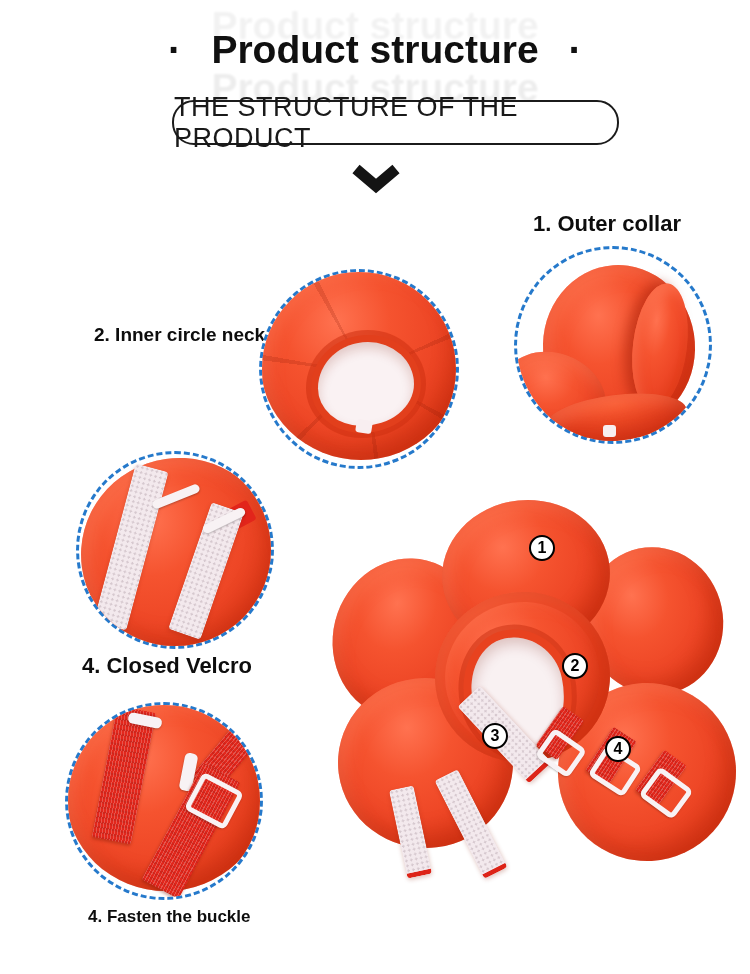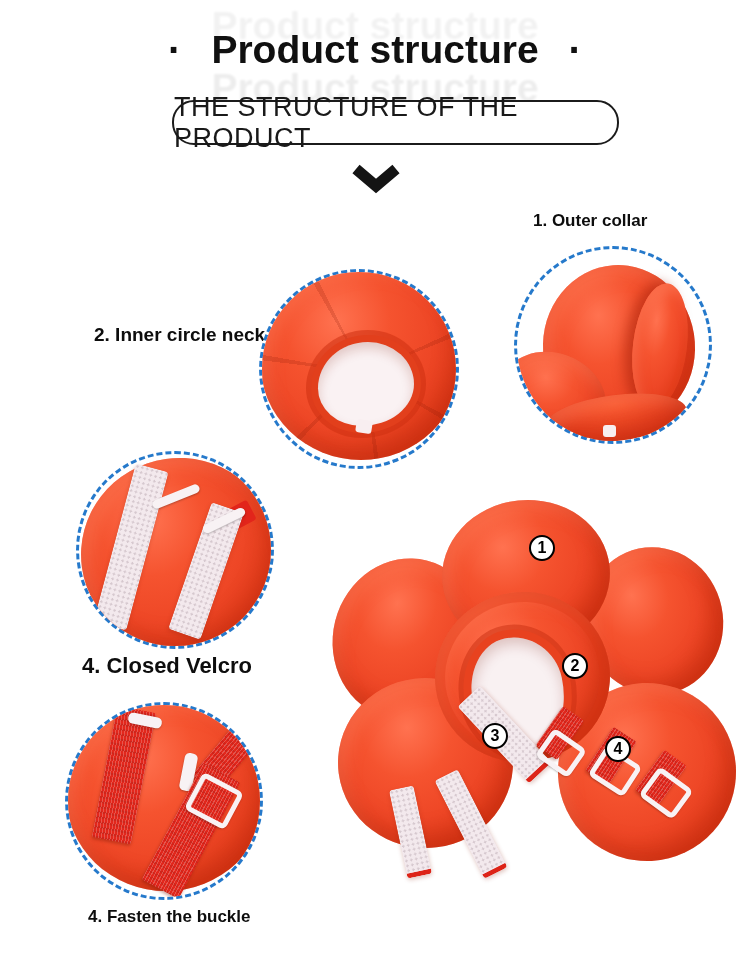--- a/index.html
+++ b/index.html
@@ -17,21 +17,21 @@
   .tdot{font-size:40px;font-weight:700;color:#101010;line-height:1;}
 
   .banner{position:absolute;left:152px;top:100px;width:443px;height:41px;border:2px solid #1b1b1b;
           border-radius:22px;display:flex;align-items:center;justify-content:center;
           font-size:27px;letter-spacing:.5px;color:#191919;background:#fff;margin-left:20px;}
 
   .chevron{position:absolute;left:351px;top:162px;width:50px;height:34px;}
 
   
   .lbl{position:absolute;font-weight:700;color:#0d0d0d;white-space:nowrap;}
-  #lbl1{left:533px;top:211px;font-size:17px;}
+  #lbl1{left:533px;top:211px;font-size:22px;}
   #lbl2{left:94px;top:324px;font-size:19px;}
   #lbl3{left:82px;top:653px;font-size:22px;}
   #lbl4{left:88px;top:907px;font-size:17px;}
 
   
   .dcircle{position:absolute;border:3px dashed #2579cb;border-radius:50%;background:#fff;overflow:hidden;}
   #circ1{left:514px;top:246px;width:192px;height:192px;}
   #circ2{left:259px;top:269px;width:194px;height:194px;}
   #circ3{left:76px;top:451px;width:192px;height:192px;}
   #circ4{left:65px;top:702px;width:192px;height:192px;}

